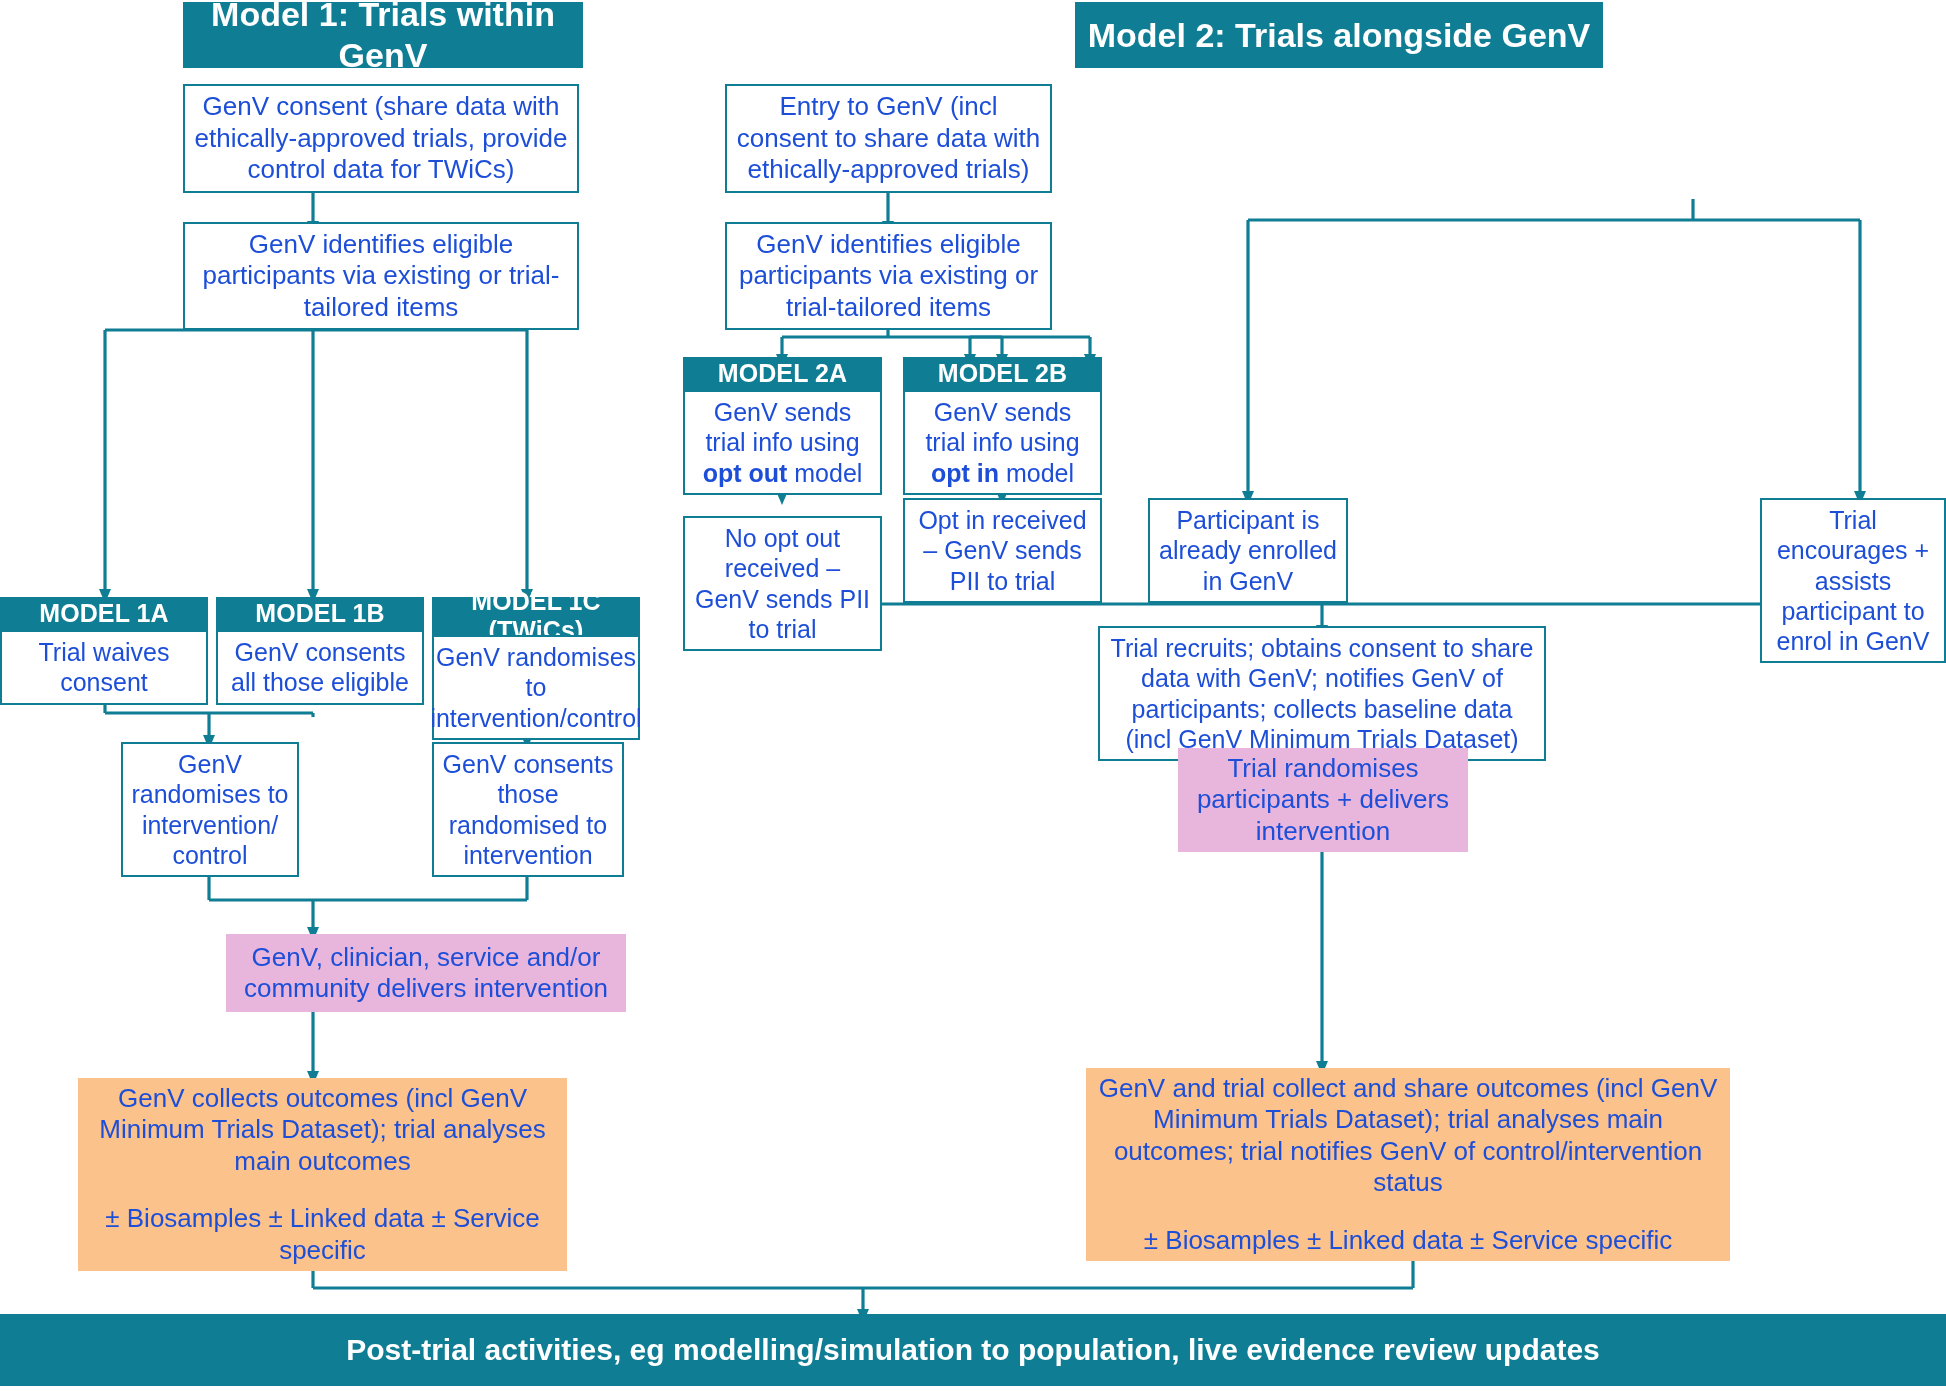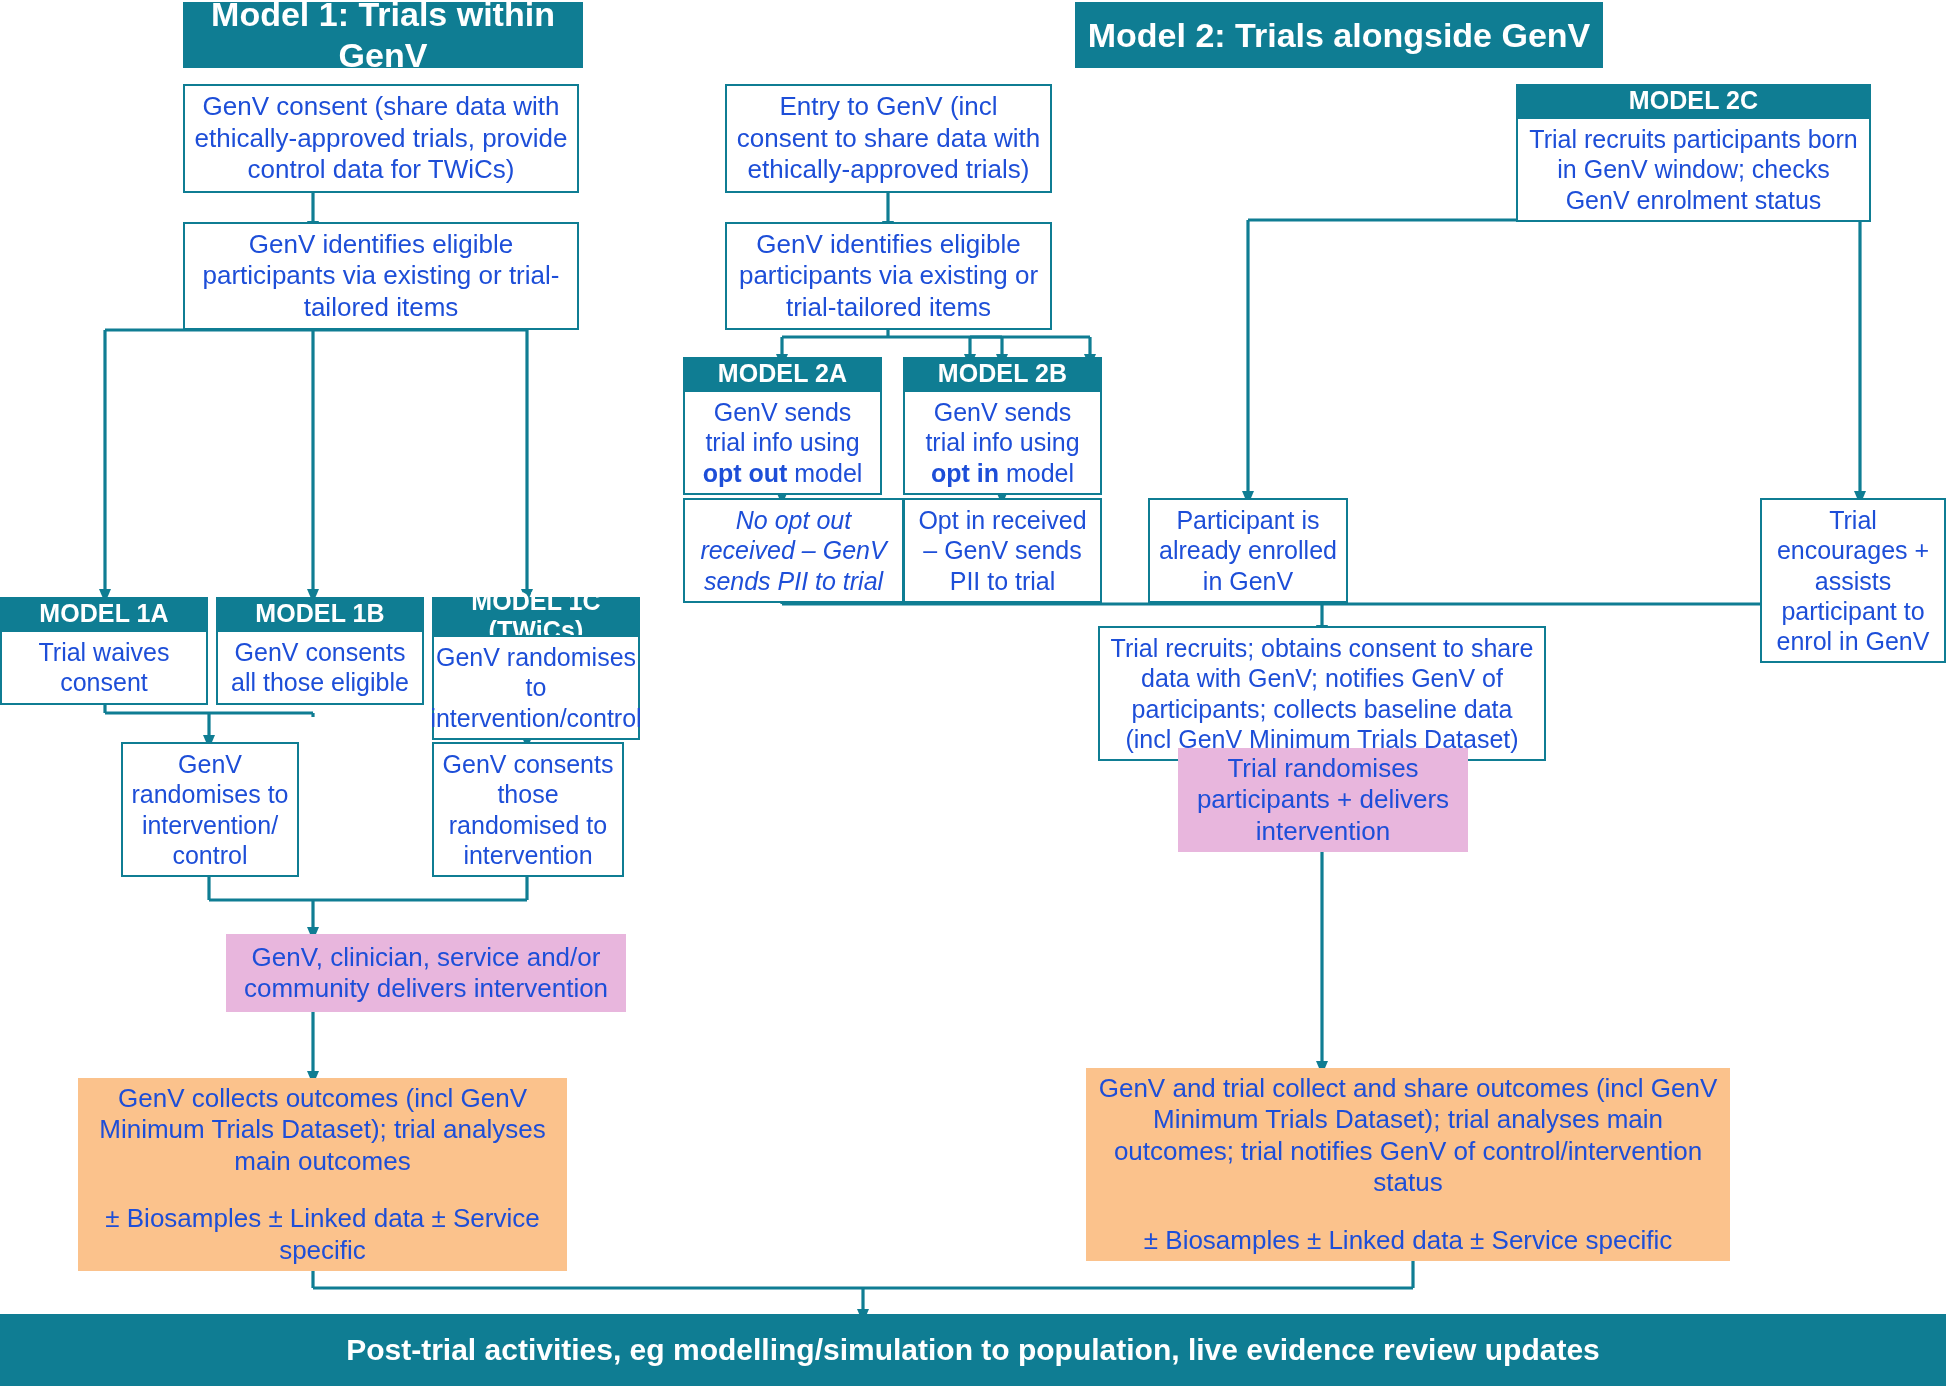--- a/index.html
+++ b/index.html
@@ -226,26 +226,22 @@
     </div>
   </div>
 
   <div class="node" style="left:903px;top:357px;width:199px;height:105px;">
     <div class="boxhead fs25" style="height:38px;">MODEL 2B</div>
     <div class="boxbody fs25">
       <span><span>GenV sends trial info using </span><b>opt in</b><span> model</span></span>
     </div>
   </div>
 
-  <div class="node" style="left:1516px;top:84px;width:355px;height:115px;">
-    <div class="boxhead fs25" style="height:36px;">MODEL 2C</div>
-    <div class="boxbody fs25">Trial recruits participants born in GenV window; checks GenV enrolment status</div>
-  </div>
-
-  <div class="node" style="left:683px;top:498px;width:221px;height:88px;font-style:italic;">
+
+  <div class="node" style="left:683px;top:516px;width:199px;height:88px;">
     <div class="boxbody fs25">No opt out received – GenV sends PII to trial</div>
   </div>
 
   <div class="node" style="left:903px;top:498px;width:199px;height:88px;">
     <div class="boxbody fs25">Opt in received – GenV sends PII to trial</div>
   </div>
 
   <div class="node" style="left:1148px;top:498px;width:200px;height:88px;">
     <div class="boxbody fs25">Participant is already enrolled in GenV</div>
   </div>

